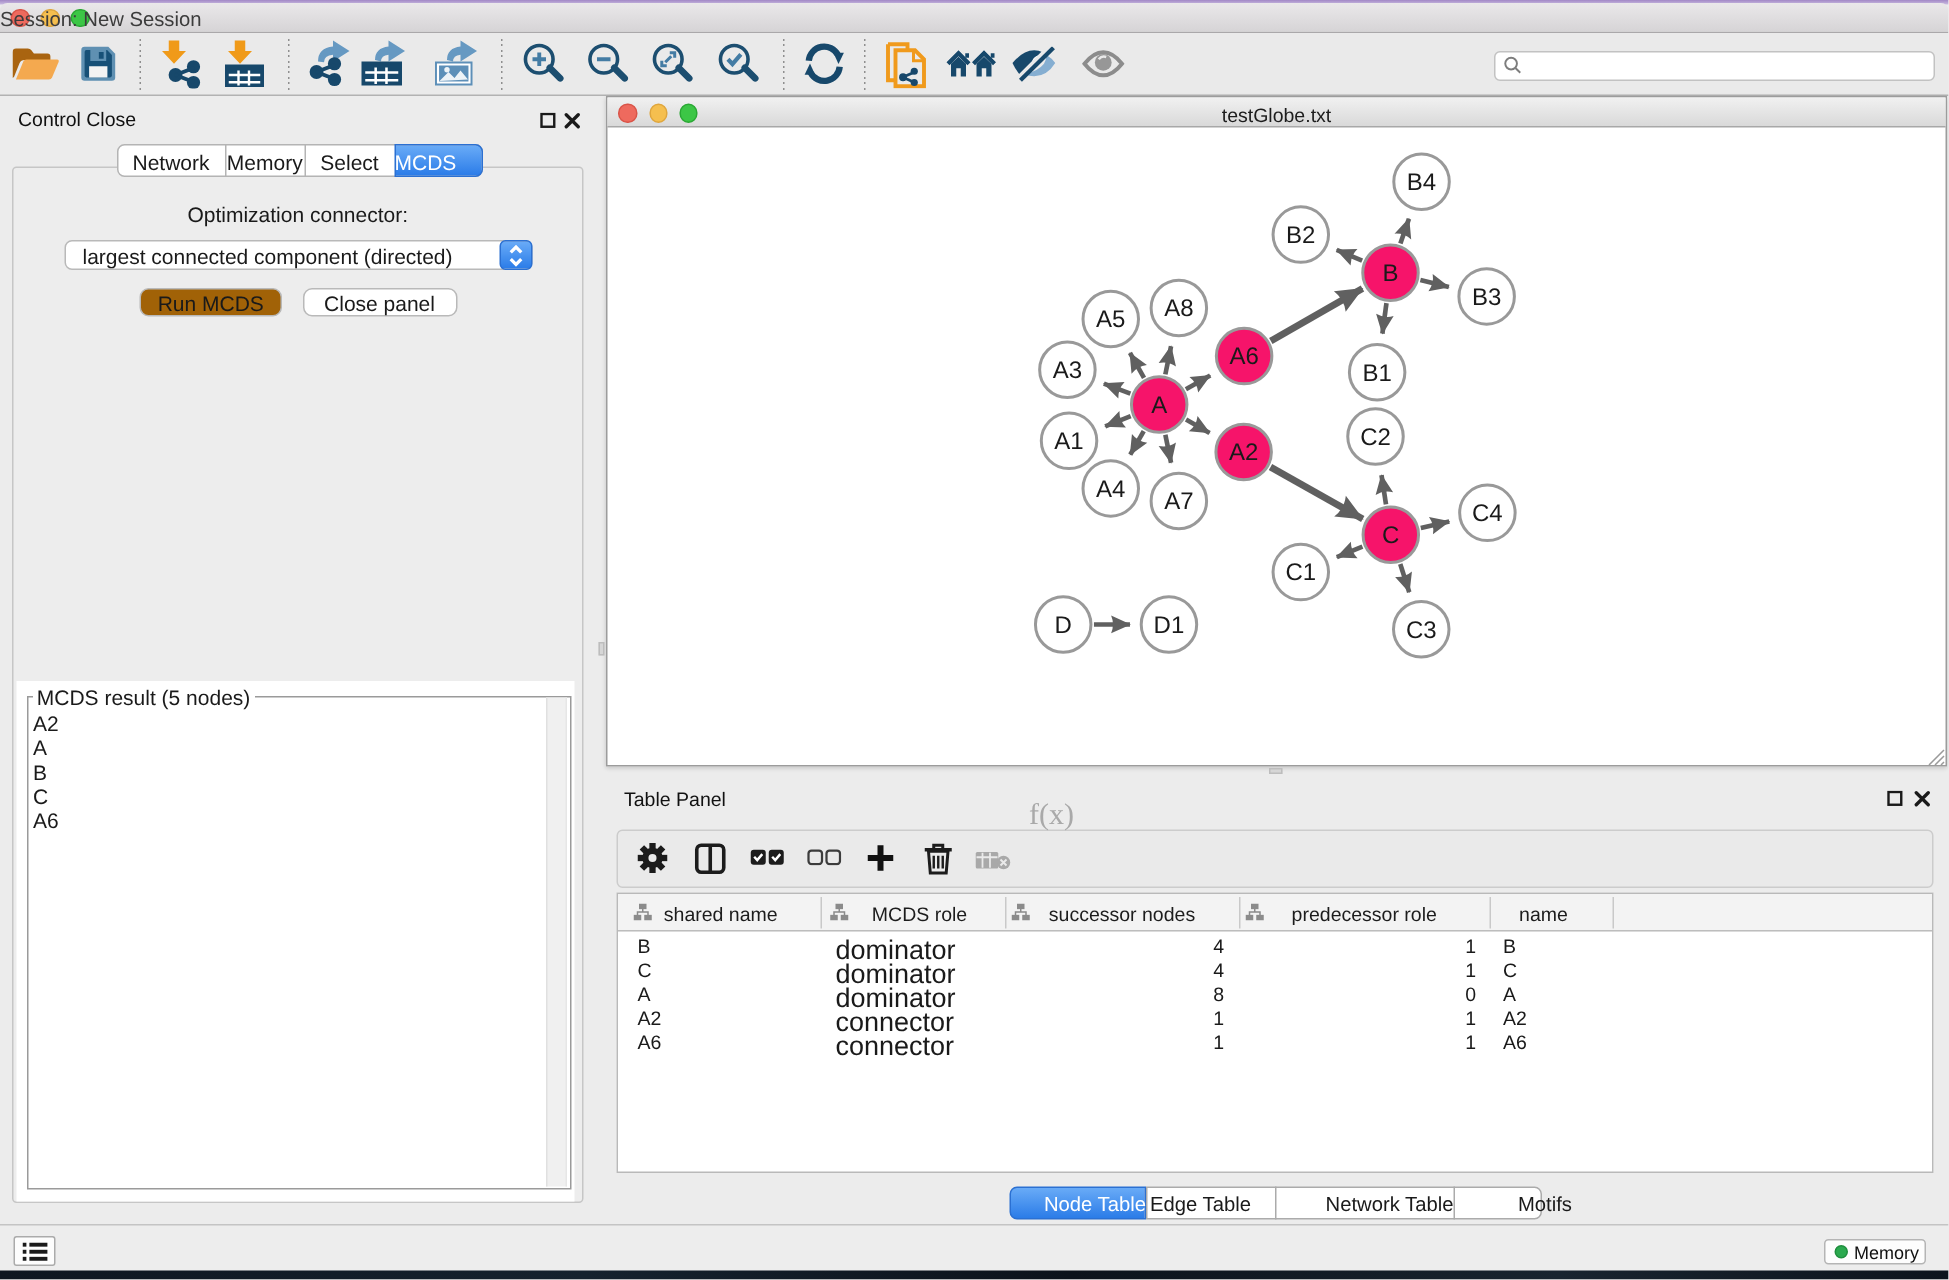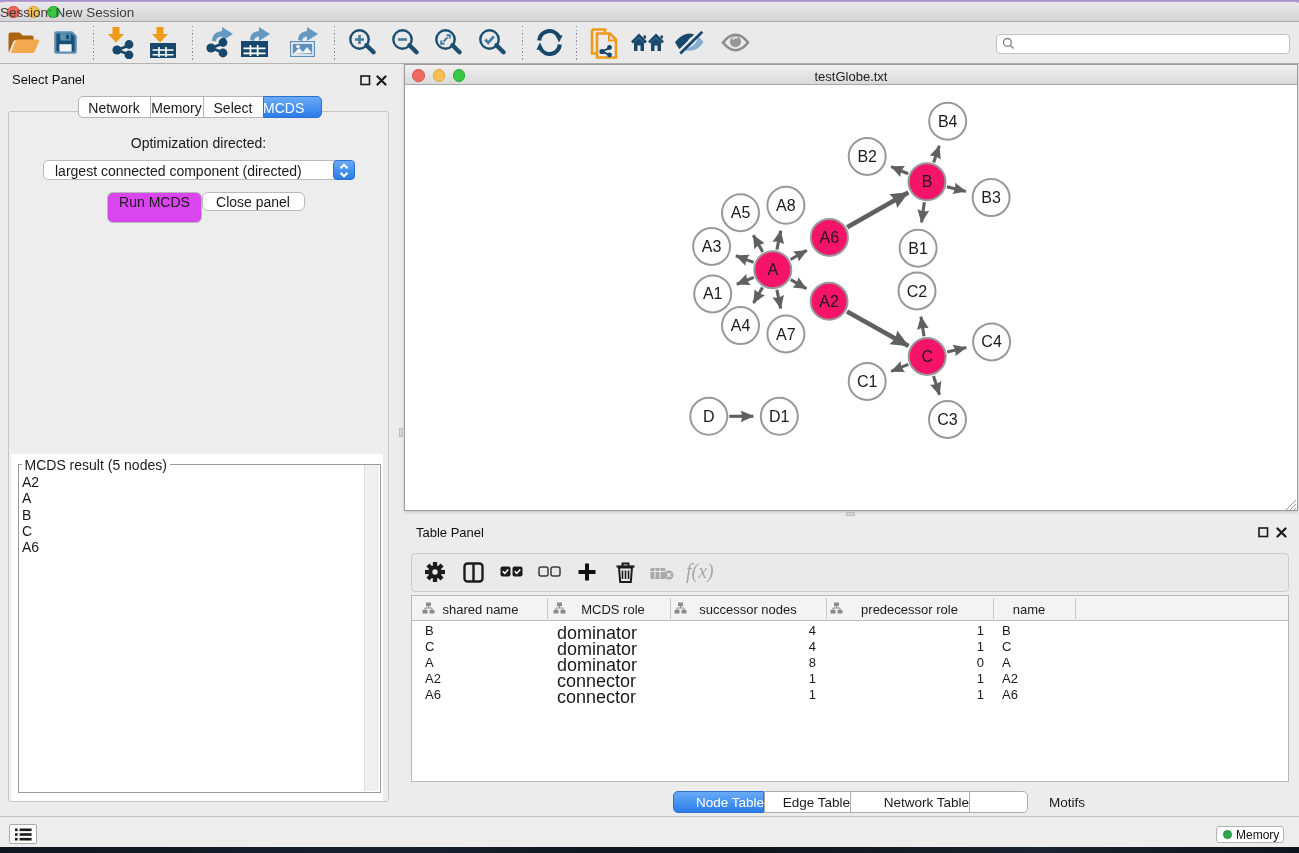--- a/index.html
+++ b/index.html
@@ -160,48 +160,48 @@
   <circle cx="14.5" cy="8.6" r="5.6" fill="#979797"></circle>
   <path d="M11.5,6.5 q2,-2.5 5,-1.5" fill="none" stroke="#e9e9e9" stroke-width="1.7"></path>
 </svg>
 
 <div class="abs" style="left:996px;top:33.5px;width:294px;height:20px;background:#ffffff;border:1px solid #c2c2c2;border-radius:4px;"></div>
 <svg class="ic" style="left:1002px;top:37px;" width="13" height="13" viewBox="0 0 13 13">
   <circle cx="5.4" cy="5.4" r="3.9" fill="none" stroke="#7d7d7d" stroke-width="1.3"></circle>
   <path d="M8.3,8.3 l3.2,3.2" stroke="#7d7d7d" stroke-width="1.3"></path>
 </svg>
 
-<div class="abs" style="left:12px;top:72px;font-size:13px;color:#111;">Select Panel</div>
+<div class="abs" style="left:12px;top:72px;font-size:13px;color:#111;">Control Close</div>
 <svg class="ic" style="left:360px;top:74.5px;" width="11" height="11" viewBox="0 0 11 11">
     <rect x="1" y="1" width="8.5" height="8.5" fill="none" stroke="#1a1a1a" stroke-width="1.6"></rect>
   </svg>
 <svg class="ic" style="left:376px;top:74.5px;" width="11" height="11" viewBox="0 0 11 11">
     <path d="M1.5,1.5 L9.5,9.5 M9.5,1.5 L1.5,9.5" stroke="#1a1a1a" stroke-width="2.2" stroke-linecap="round"></path>
   </svg>
 
 <div class="abs" style="left:8px;top:111px;width:381px;height:691px;background:#EDEDED;border:1px solid #c6c6c6;border-radius:3px;"></div>
 
 <div class="abs" style="left:78px;top:96px;width:244px;height:21.5px;background:#ffffff;border:1px solid #b4b4b4;border-radius:5px;"></div>
 <div class="abs" style="left:150.4px;top:96px;width:1px;height:21.5px;background:#b4b4b4;"></div>
 <div class="abs" style="left:203px;top:96px;width:1px;height:21.5px;background:#b4b4b4;"></div>
 <div class="abs" style="left:263px;top:96px;width:59px;height:21.5px;background:linear-gradient(#69abf7,#2b7ce8);border:1px solid #2b70d2;border-radius:0 5px 5px 0;"></div>
 <div class="abs" style="left:78px;top:99.5px;width:72px;text-align:center;font-size:14px;">Network</div>
 <div class="abs" style="left:150px;top:99.5px;width:53px;text-align:center;font-size:14px;">Memory</div>
 <div class="abs" style="left:203px;top:99.5px;width:60px;text-align:center;font-size:14px;">Select</div>
 <div class="abs" style="left:263px;top:99.5px;width:59px;text-align:left;font-size:14px;color:#ffffff;">MCDS</div>
 
-<div class="abs" style="left:8px;top:135px;width:381px;text-align:center;font-size:14px;">Optimization directed:</div>
+<div class="abs" style="left:8px;top:135px;width:381px;text-align:center;font-size:14px;">Optimization connector:</div>
 <div class="abs" style="left:43px;top:159.5px;width:312px;height:20.5px;background:#ffffff;border:1px solid #b9b9b9;border-radius:5px;"></div>
 <div class="abs" style="left:55px;top:162.5px;font-size:14px;">largest connected component (directed)</div>
 <div class="abs" style="left:333px;top:159.5px;width:22px;height:20.5px;background:linear-gradient(#69abf7,#2b7ce8);border:1px solid #2b70d2;border-radius:4px;"></div>
 <svg class="ic" style="left:337px;top:161.5px;" width="14" height="17" viewBox="0 0 14 17">
   <path d="M3.5,6.2 L7,2.7 L10.5,6.2 M3.5,10.8 L7,14.3 L10.5,10.8" fill="none" stroke="#ffffff" stroke-width="2.2"></path>
 </svg>
 
-<div class="abs" style="left:93px;top:191.5px;width:95px;height:31px;background:#d946ef;border:1px solid #b9b9b9;border-radius:6px;text-align:center;font-size:14px;line-height:18px;margin-left:14px;">Run MCDS</div>
+<div class="abs" style="left:93px;top:191.5px;width:95px;height:19px;background:#a16207;border:1px solid #b9b9b9;border-radius:6px;text-align:center;font-size:14px;line-height:18px;">Run MCDS</div>
 <div class="abs" style="left:201.5px;top:191.5px;width:103px;height:19px;background:#ffffff;border:1px solid #b9b9b9;border-radius:6px;text-align:center;font-size:14px;line-height:18px;">Close panel</div>
 
 <div class="abs" style="left:11px;top:454px;width:372px;height:347px;background:#ffffff;"></div>
 <div class="abs" style="left:17.5px;top:463.5px;width:363px;height:329px;border:1px solid #9a9a9a;"></div>
 <div class="abs" style="left:364px;top:465px;width:13.5px;height:326px;background:#f0f0f0;border-left:1px solid #e0e0e0;border-right:1px solid #e6e6e6;"></div>
 <div class="abs" style="left:21.5px;top:457px;font-size:14px;background:#ffffff;padding:0 3px;">MCDS result (5 nodes)</div>
 <div class="abs" style="left:22px;top:474px;font-size:14px;line-height:16.3px;">A2<br>A<br>B<br>C<br>A6</div>
 
 <div class="abs" style="left:404px;top:64px;width:894px;height:447px;background:#ffffff;border:1px solid #9c9c9c;box-shadow:0 1px 3px rgba(0,0,0,0.18);"></div>
 <div class="abs" style="left:405px;top:65px;width:892px;height:20px;background:linear-gradient(#f1f1f1,#d9d9d9);border-bottom:1px solid #a8a8a8;"></div>
@@ -353,21 +353,21 @@
   <path d="M7.5,9.5 v8.5 M10.5,9.5 v8.5 M13.5,9.5 v8.5" stroke="#1c1c1c" stroke-width="1.6"></path>
 </svg>
 <svg class="ic" style="left:650px;top:566.5px;" width="24" height="13" viewBox="0 0 24 13">
   <g fill="#a9a9a9">
     <rect x="0.5" y="1" width="15" height="11" rx="1"></rect>
   </g>
   <path d="M1,4.5 h14 M5,1.5 v10 M10,1.5 v10" stroke="#eaeaea" stroke-width="1.2"></path>
   <circle cx="19" cy="8" r="4.5" fill="#a9a9a9"></circle>
   <path d="M17,6 l4,4 M21,6 l-4,4" stroke="#eaeaea" stroke-width="1.3"></path>
 </svg>
-<div class="abs" style="left:686px;top:560px;font-size:20px;font-family:'Liberation Serif',serif;font-style:italic;color:#a9a9a9;">f(x)</div>
+<div class="abs" style="left:686px;top:532px;font-size:20px;font-family:'Liberation Serif',serif;color:#a9a9a9;">f(x)</div>
 
 <div class="abs" style="left:411px;top:595px;width:878px;height:187px;background:#ffffff;border:1px solid #b9b9b9;"></div>
 <div class="abs" style="left:412px;top:596px;width:876px;height:24.5px;background:#f3f3f3;border-bottom:1px solid #bdbdbd;"></div>
 <div class="abs" style="left:547px;top:598px;width:1px;height:21px;background:#c9c9c9;"></div>
 <div class="abs" style="left:669.6px;top:598px;width:1px;height:21px;background:#c9c9c9;"></div>
 <div class="abs" style="left:825.8px;top:598px;width:1px;height:21px;background:#c9c9c9;"></div>
 <div class="abs" style="left:993.2px;top:598px;width:1px;height:21px;background:#c9c9c9;"></div>
 <div class="abs" style="left:1075.2px;top:598px;width:1px;height:21px;background:#c9c9c9;"></div>
 <svg class="ic hdric" style="left:422px;top:602px;">
     <use href="#orgch"></use>
@@ -420,23 +420,23 @@
 <div class="abs col5" style="top:639px;">C</div>
 <div class="abs col5" style="top:655px;">A</div>
 <div class="abs col5" style="top:671px;">A2</div>
 <div class="abs col5" style="top:687px;">A6</div>
 
 <div class="abs" style="left:764px;top:791px;width:264px;height:21.5px;background:#ffffff;border:1px solid #ababab;border-radius:0 5px 5px 0;"></div>
 <div class="abs" style="left:850px;top:791px;width:1px;height:21.5px;background:#ababab;"></div>
 <div class="abs" style="left:969px;top:791px;width:1px;height:21.5px;background:#ababab;"></div>
 <div class="abs" style="left:673px;top:791px;width:91px;height:21.5px;background:linear-gradient(#69abf7,#2b7ce8);border:1px solid #2b70d2;border-radius:5px 0 0 5px;"></div>
 <div class="abs btab" style="left:673px;width:91px;color:#ffffff;">Node Table</div>
-<div class="abs btab" style="left:764px;width:86px;">Edge Table</div>
+<div class="abs btab" style="left:748px;width:86px;">Edge Table</div>
 <div class="abs btab" style="left:850px;width:119px;">Network Table</div>
-<div class="abs btab" style="left:1006px;width:79px;">Motifs</div>
+<div class="abs btab" style="left:969px;width:79px;">Motifs</div>
 
 <div class="abs" style="left:0;top:816px;width:1299px;height:31px;background:#ededed;border-top:1px solid #c4c4c4;"></div>
 <div class="abs" style="left:9px;top:823.5px;width:28px;height:20px;background:#fdfdfd;border:1.5px solid #ababab;border-radius:2px;"></div>
 <svg class="ic" style="left:15px;top:827.5px;" width="17" height="13" viewBox="0 0 17 13">
   <g fill="#1a1a1a">
     <rect x="0" y="0.5" width="2.6" height="2.6"></rect>
       <rect x="0" y="5.2" width="2.6" height="2.6"></rect>
       <rect x="0" y="9.9" width="2.6" height="2.6"></rect>
     <rect x="4.6" y="0.5" width="12" height="2.6"></rect>
       <rect x="4.6" y="5.2" width="12" height="2.6"></rect>

